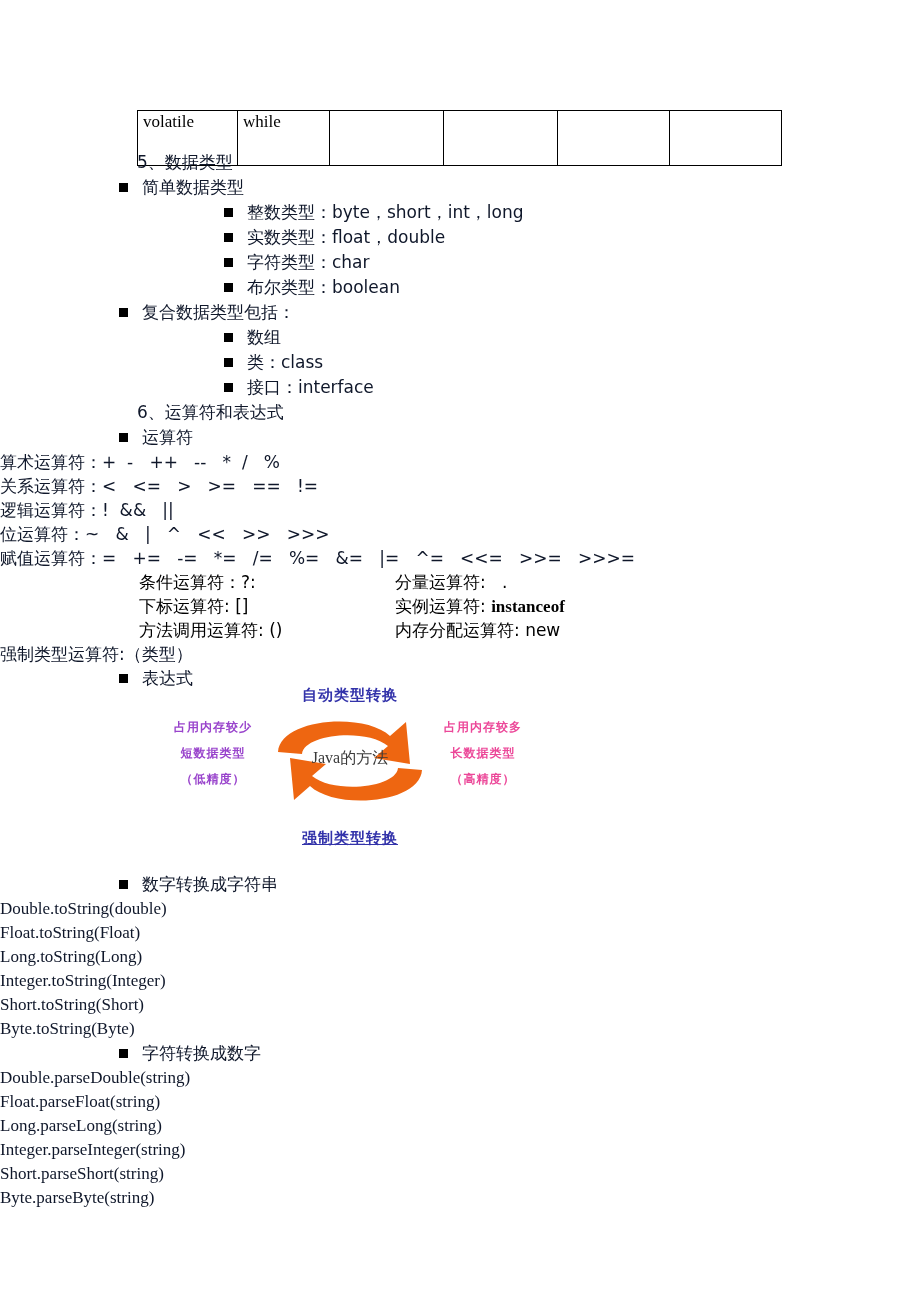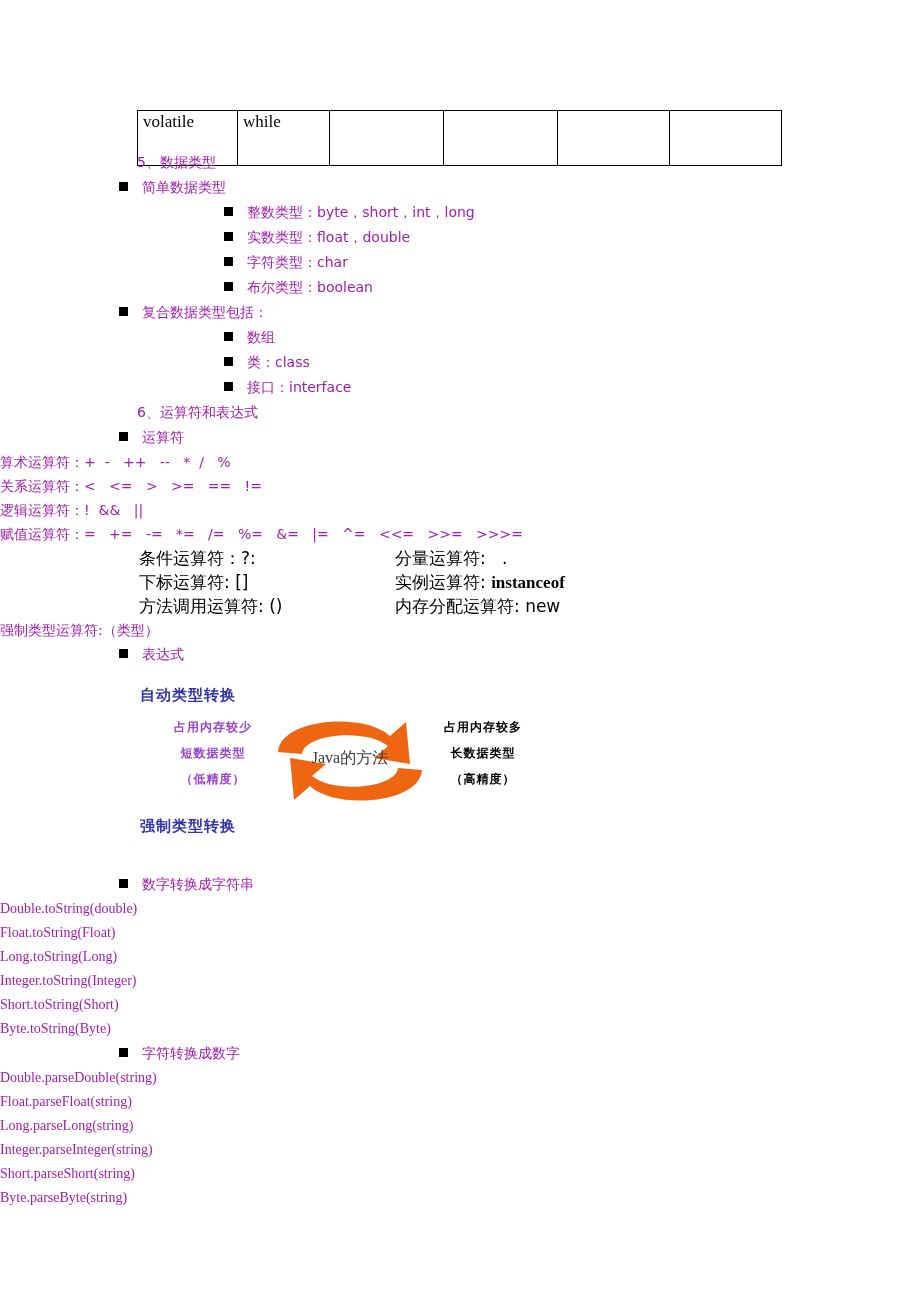--- a/index.html
+++ b/index.html
@@ -43,24 +43,24 @@
   .kw-table col.c5 { width: 112px; }
 
   
   .body-block {
     position: absolute;
     left: 0;
     top: 150px;
     width: 920px;
   }
   .line {
-    font-size: 14px;
+    font-size: 17px;
     line-height: 24px;
     white-space: pre;
-    color: #a21caf;
+    color: #0f172a;
   }
   .lvl0 { padding-left: 137px; }
   .lvl1 { padding-left: 119px; }
   .lvl2 { padding-left: 224px; }
   .flat { }
   .bullet {
     display: inline-block;
     width: 9px;
     height: 9px;
     background: #000;
@@ -92,27 +92,28 @@
     position: absolute;
     left: 140px;
     top: 686px;
     width: 420px;
     height: 160px;
   }
   .dg-title-top, .dg-title-bottom {
     position: absolute;
     left: 0;
     width: 420px;
+    text-align: center;
     font-family: "DejaVu Sans", "Liberation Sans", sans-serif;
     font-size: 15px;
     font-weight: bold;
     letter-spacing: 1px;
   }
   .dg-title-top { top: 0px; }
-  .dg-title-bottom { top: 131px; }
+  .dg-title-bottom { top: 143px; text-decoration: underline; }
 
   .dg-side {
     position: absolute;
     width: 150px;
     text-align: center;
     font-family: "DejaVu Sans", "Liberation Sans", sans-serif;
     font-size: 12px;
     font-weight: bold;
     line-height: 26px;
     letter-spacing: 1px;
@@ -186,20 +187,21 @@
     <div class="line lvl2"><span class="bullet"></span><span class="cjk">类：class</span></div>
     <div class="line lvl2"><span class="bullet"></span><span class="cjk">接口：interface</span></div>
 
     <div class="line lvl0"><span class="cjk">6、</span><span class="cjk">运算符和表达式</span></div>
 
     <div class="line lvl1"><span class="bullet"></span><span class="cjk">运算符</span></div>
 
     <div class="line flat cjk">算术运算符：+  -   ++   --   *  /   %</div>
     <div class="line flat cjk">关系运算符：&lt;   &lt;=   &gt;   &gt;=   ==   !=</div>
     <div class="line flat cjk">逻辑运算符：!  &amp;&amp;   ||</div>
+    <div class="line flat cjk">位运算符：~   &amp;   |   ^   &lt;&lt;   &gt;&gt;   &gt;&gt;&gt;</div>
     <div class="line flat cjk">赋值运算符：=   +=   -=   *=   /=   %=   &amp;=   |=   ^=   &lt;&lt;=   &gt;&gt;=   &gt;&gt;&gt;=</div>
 
     <div class="op2 cjk"><span>条件运算符：?:</span><span class="rightcol">分量运算符:   .</span></div>
 
     <div class="op2 cjk"><span>下标运算符: []</span><span class="rightcol"><span>实例运算符: </span><span class="bold-kw">instanceof</span></span></div>
 
     <div class="op2 cjk"><span>方法调用运算符: ()</span><span class="rightcol">内存分配运算符: new</span></div>
 
     <div class="line flat cjk">强制类型运算符:（类型）</div>
 
@@ -209,21 +211,21 @@
   <div class="diagram">
 
     <div class="dg-title-top" style="color: rgb(51, 51, 170);">自动类型转换</div>
 
     <div class="dg-side dg-left" style="color: rgb(153, 68, 204);">
       <div>占用内存较少</div>
       <div>短数据类型</div>
       <div>（低精度）</div>
     </div>
 
-    <div class="dg-side dg-right" style="color: #000000;">
+    <div class="dg-side dg-right" style="color: #ec4899;">
       <div>占用内存较多</div>
       <div>长数据类型</div>
       <div>（高精度）</div>
     </div>
 
     <svg class="dg-arrows" viewBox="0 0 160 110">
 
       <path d="M 8 44
                C 10 10, 95 4, 120 28
                L 136 14

